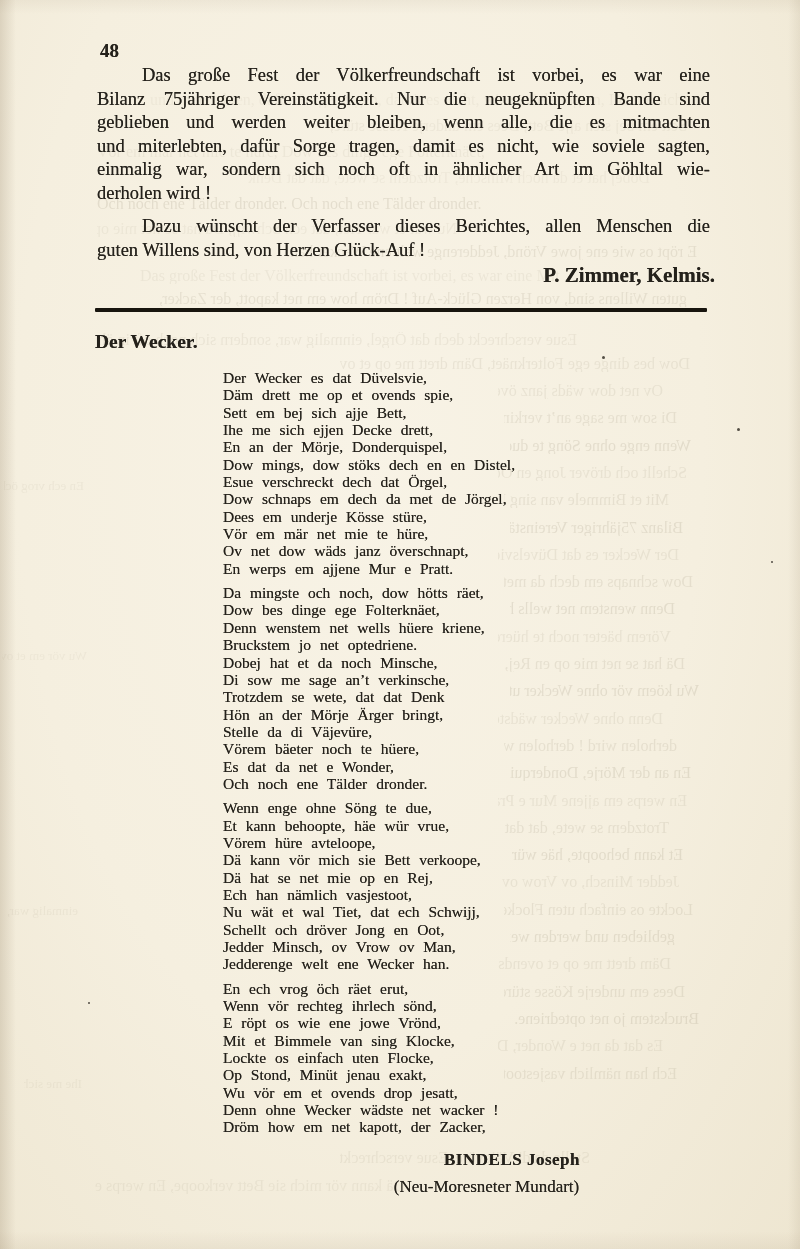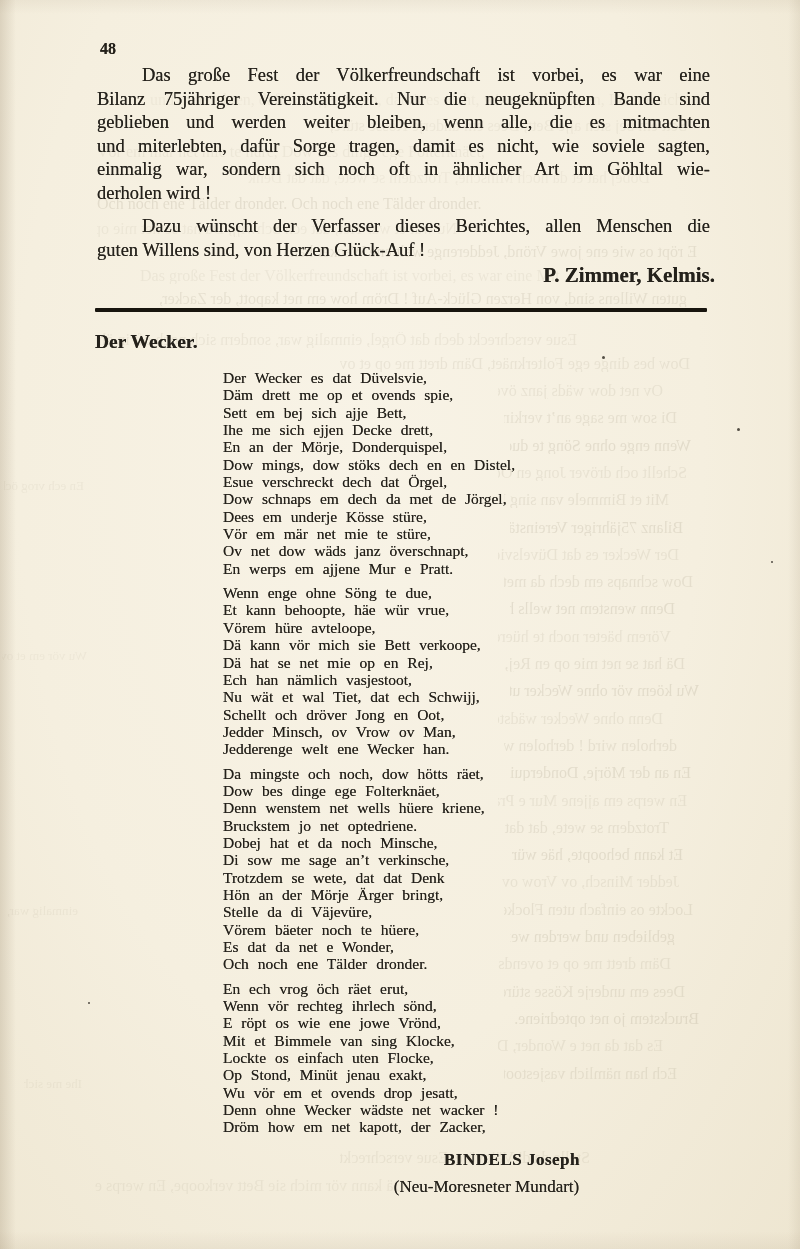--- a/index.html
+++ b/index.html
@@ -8,21 +8,21 @@
     position:absolute;left:0;top:0;width:800px;height:1249px;overflow:hidden;
     font-family:"Liberation Serif",serif;color:#24211b;
     background:
       linear-gradient(to right, rgba(125,105,75,.20), rgba(125,105,75,0) 16px),
       linear-gradient(to left, rgba(125,105,75,.10), rgba(125,105,75,0) 12px),
       linear-gradient(to bottom, rgba(125,105,75,.07), rgba(125,105,75,0) 14px),
       linear-gradient(to top, rgba(125,105,75,.08), rgba(125,105,75,0) 18px),
       radial-gradient(ellipse at 45% 35%, #f8f3e6 0%, #f5efdf 55%, #eee6d1 100%);
   }
   .ink{text-shadow:0 0 .45px rgba(36,33,27,.75);}
-  .page-number{position:absolute;left:100px;top:40px;font-size:16px;font-weight:bold;z-index:2;}
+  .page-number{position:absolute;left:100px;top:40px;font-size:19px;font-weight:bold;z-index:2;}
   .para{position:absolute;left:97px;width:613px;font-size:18.5px;line-height:23.6px;z-index:2;}
   #para1{top:64px;}
   #para2{top:215px;}
   .para .line{text-align:justify;text-align-last:justify;white-space:normal;}
   .para .line.last{text-align-last:left;}
   .para .line.indent{text-indent:45px;}
   .byline{position:absolute;left:97px;top:263px;width:618px;text-align:right;
           font-size:21px;font-weight:bold;z-index:2;}
   .divider{position:absolute;left:95px;top:308px;width:612px;height:4px;
            background:#18150e;border-radius:1px;z-index:2;}
@@ -119,49 +119,49 @@
       <div class="stanza">
         <div class="poem-line">Der Wecker es dat Düvelsvie,</div>
         <div class="poem-line">Däm drett me op et ovends spie,</div>
         <div class="poem-line">Sett em bej sich ajje Bett,</div>
         <div class="poem-line">Ihe me sich ejjen Decke drett,</div>
         <div class="poem-line">En an der Mörje, Donderquispel,</div>
         <div class="poem-line">Dow mings, dow stöks dech en en Distel,</div>
         <div class="poem-line">Esue verschreckt dech dat Örgel,</div>
         <div class="poem-line">Dow schnaps em dech da met de Jörgel,</div>
         <div class="poem-line">Dees em underje Kösse stüre,</div>
-        <div class="poem-line">Vör em mär net mie te stüre,</div>
+        <div class="poem-line">Vör em mär net mie te hüre,</div>
         <div class="poem-line">Ov net dow wäds janz överschnapt,</div>
         <div class="poem-line">En werps em ajjene Mur e Pratt.</div>
-      </div>
-      <div class="stanza">
-        <div class="poem-line">Wenn enge ohne Söng te due,</div>
-        <div class="poem-line">Et kann behoopte, häe wür vrue,</div>
-        <div class="poem-line">Vörem hüre avteloope,</div>
-        <div class="poem-line">Dä kann vör mich sie Bett verkoope,</div>
-        <div class="poem-line">Dä hat se net mie op en Rej,</div>
-        <div class="poem-line">Ech han nämlich vasjestoot,</div>
-        <div class="poem-line">Nu wät et wal Tiet, dat ech Schwijj,</div>
-        <div class="poem-line">Schellt och dröver Jong en Oot,</div>
-        <div class="poem-line">Jedder Minsch, ov Vrow ov Man,</div>
-        <div class="poem-line">Jedderenge welt ene Wecker han.</div>
       </div>
       <div class="stanza">
         <div class="poem-line">Da mingste och noch, dow hötts räet,</div>
         <div class="poem-line">Dow bes dinge ege Folterknäet,</div>
         <div class="poem-line">Denn wenstem net wells hüere kriene,</div>
         <div class="poem-line">Bruckstem jo net optedriene.</div>
         <div class="poem-line">Dobej hat et da noch Minsche,</div>
         <div class="poem-line">Di sow me sage an’t verkinsche,</div>
         <div class="poem-line">Trotzdem se wete, dat dat Denk</div>
         <div class="poem-line">Hön an der Mörje Ärger bringt,</div>
         <div class="poem-line">Stelle da di Väjevüre,</div>
         <div class="poem-line">Vörem bäeter noch te hüere,</div>
         <div class="poem-line">Es dat da net e Wonder,</div>
         <div class="poem-line">Och noch ene Tälder dronder.</div>
+      </div>
+      <div class="stanza">
+        <div class="poem-line">Wenn enge ohne Söng te due,</div>
+        <div class="poem-line">Et kann behoopte, häe wür vrue,</div>
+        <div class="poem-line">Vörem hüre avteloope,</div>
+        <div class="poem-line">Dä kann vör mich sie Bett verkoope,</div>
+        <div class="poem-line">Dä hat se net mie op en Rej,</div>
+        <div class="poem-line">Ech han nämlich vasjestoot,</div>
+        <div class="poem-line">Nu wät et wal Tiet, dat ech Schwijj,</div>
+        <div class="poem-line">Schellt och dröver Jong en Oot,</div>
+        <div class="poem-line">Jedder Minsch, ov Vrow ov Man,</div>
+        <div class="poem-line">Jedderenge welt ene Wecker han.</div>
       </div>
       <div class="stanza">
         <div class="poem-line">En ech vrog öch räet erut,</div>
         <div class="poem-line">Wenn vör rechteg ihrlech sönd,</div>
         <div class="poem-line">E röpt os wie ene jowe Vrönd,</div>
         <div class="poem-line">Mit et Bimmele van sing Klocke,</div>
         <div class="poem-line">Lockte os einfach uten Flocke,</div>
         <div class="poem-line">Op Stond, Minüt jenau exakt,</div>
         <div class="poem-line">Wu vör em et ovends drop jesatt,</div>
         <div class="poem-line">Denn ohne Wecker wädste net wacker !</div>

